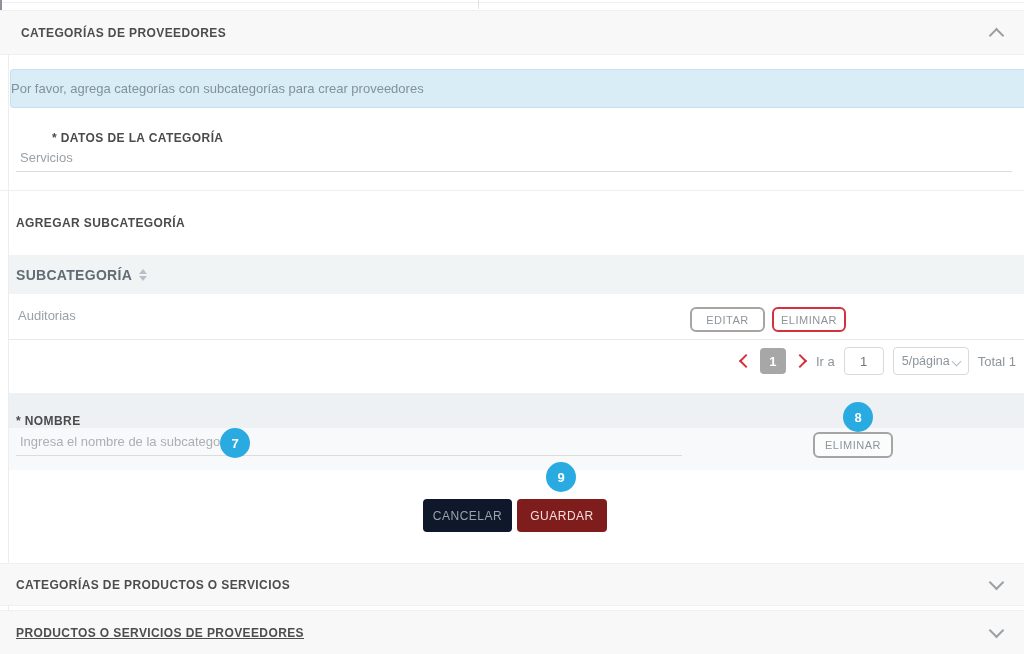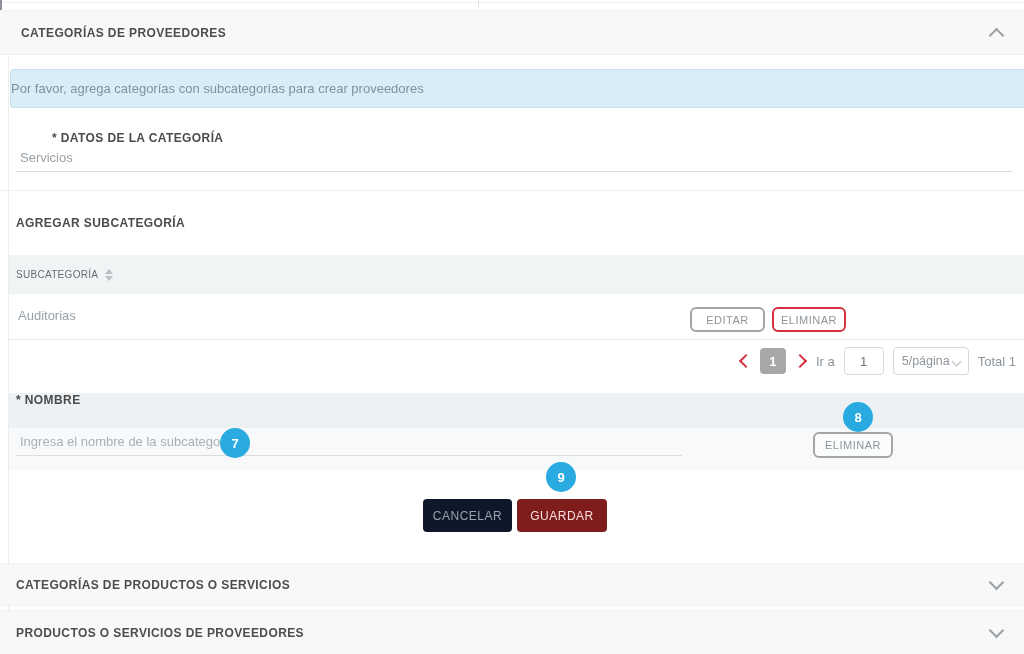--- a/index.html
+++ b/index.html
@@ -35,21 +35,21 @@
   
   .uinput{border:none;outline:none;background:transparent;border-bottom:1px solid #dcdcdc;
           font-family:"Liberation Sans",sans-serif;font-size:13px;color:#9aa1a7;padding:0 0 6px 4px;}
   .uinput::placeholder{color:#a9b0b6;opacity:1;}
 
   .card-divider{left:0;top:190px;width:1024px;height:1px;background:#efefef;}
 
   
   .thead{left:9px;top:255px;width:1015px;height:39px;background:#f1f4f5;
          display:flex;align-items:center;padding-left:7px;box-sizing:border-box;}
-  .th-label{font-size:10px;font-weight:normal;color:#616c75;letter-spacing:.3px;}
+  .th-label{font-size:14px;font-weight:bold;color:#616c75;letter-spacing:.3px;}
   .sorter{display:inline-flex;flex-direction:column;margin-left:7px;gap:2px;}
   .caret-up{width:0;height:0;border-left:4px solid transparent;border-right:4px solid transparent;border-bottom:5px solid #b8bfc5;}
   .caret-down{width:0;height:0;border-left:4px solid transparent;border-right:4px solid transparent;border-top:5px solid #b8bfc5;}
   .trow{left:9px;top:294px;width:1015px;height:46px;background:#fff;border-bottom:1px solid #e9e9e9;box-sizing:border-box;}
   .cell-text{font-size:13px;color:#99a1a8;}
 
   .ghost-btn{background:#ffffff;border:2px solid #a5a5a5;border-radius:6px;height:25px;
              font-family:"Liberation Sans",sans-serif;font-size:11px;color:#8d959c;letter-spacing:.5px;
              display:flex;align-items:center;justify-content:center;cursor:pointer;box-sizing:border-box;}
   .ghost-btn.danger{border-color:#d5303e;}
@@ -63,21 +63,21 @@
                font-weight:bold;display:flex;align-items:center;justify-content:center;cursor:pointer;}
   .pager-text{font-size:13px;color:#8d959c;}
   .goto-input{width:40px;height:28px;border:1px solid #d9d9d9;border-radius:4px;text-align:center;
               font-family:"Liberation Sans",sans-serif;font-size:13px;color:#6e777e;outline:none;box-sizing:border-box;background:#fff;}
   .size-select{position:relative;width:76px;height:28px;border:1px solid #d9d9d9;border-radius:4px;background:#fff;
                display:flex;align-items:center;justify-content:center;cursor:pointer;box-sizing:border-box;}
   .size-select .txt{font-size:12.5px;color:#8d959c;margin-right:10px;}
   .mini-chev{position:absolute;right:8px;top:10px;width:6px;height:6px;border-right:1.5px solid #b6bcc1;border-bottom:1.5px solid #b6bcc1;transform:rotate(45deg);}
 
   
-  .nombre-bar{left:9px;top:393px;width:1015px;height:35px;background:#eef1f3;display:flex;align-items:flex-start;padding-left:7px;box-sizing:border-box;}
+  .nombre-bar{left:9px;top:393px;width:1015px;height:35px;background:#eef1f3;display:flex;align-items:flex-end;padding-left:7px;box-sizing:border-box;}
   .input-row{left:9px;top:428px;width:1015px;height:42px;background:#f8f9fa;}
 
   
   .badge{width:30px;height:30px;border-radius:50%;background:#29abe2;color:#ffffff;font-size:13px;font-weight:bold;
          display:flex;align-items:center;justify-content:center;z-index:30;}
 
   
   .btn-cancel{left:423px;top:499px;width:89px;height:33px;background:#0f172a;border:none;border-radius:4px;
               font-family:"Liberation Sans",sans-serif;font-size:12px;color:#9ba3a9;letter-spacing:.5px;cursor:pointer;}
   .btn-save{left:517px;top:499px;width:90px;height:33px;background:#7f1d1d;border:none;border-radius:4px;
@@ -149,17 +149,17 @@
   <div class="abs badge" style="left:546px;top:462px;">9</div>
 
   <button class="abs btn-cancel">CANCELAR</button>
   <button class="abs btn-save">GUARDAR</button>
 
   <div class="abs bar" style="top:563px;height:43px;">
     <span class="bar-title" style="margin-left:-5px;">CATEGORÍAS DE PRODUCTOS O SERVICIOS</span>
     <span class="chev down"></span>
   </div>
   <div class="abs bar" style="top:610px;height:44px;border-bottom:none;">
-    <span class="bar-title" style="margin-left:-5px;">PRODUCTOS O SERVICIOS DE PROVEEDORES</span>
+    <span class="bar-title" style="margin-left:-5px;text-decoration:underline;">PRODUCTOS O SERVICIOS DE PROVEEDORES</span>
     <span class="chev down"></span>
   </div>
 
 </div>
 
 </body></html>

